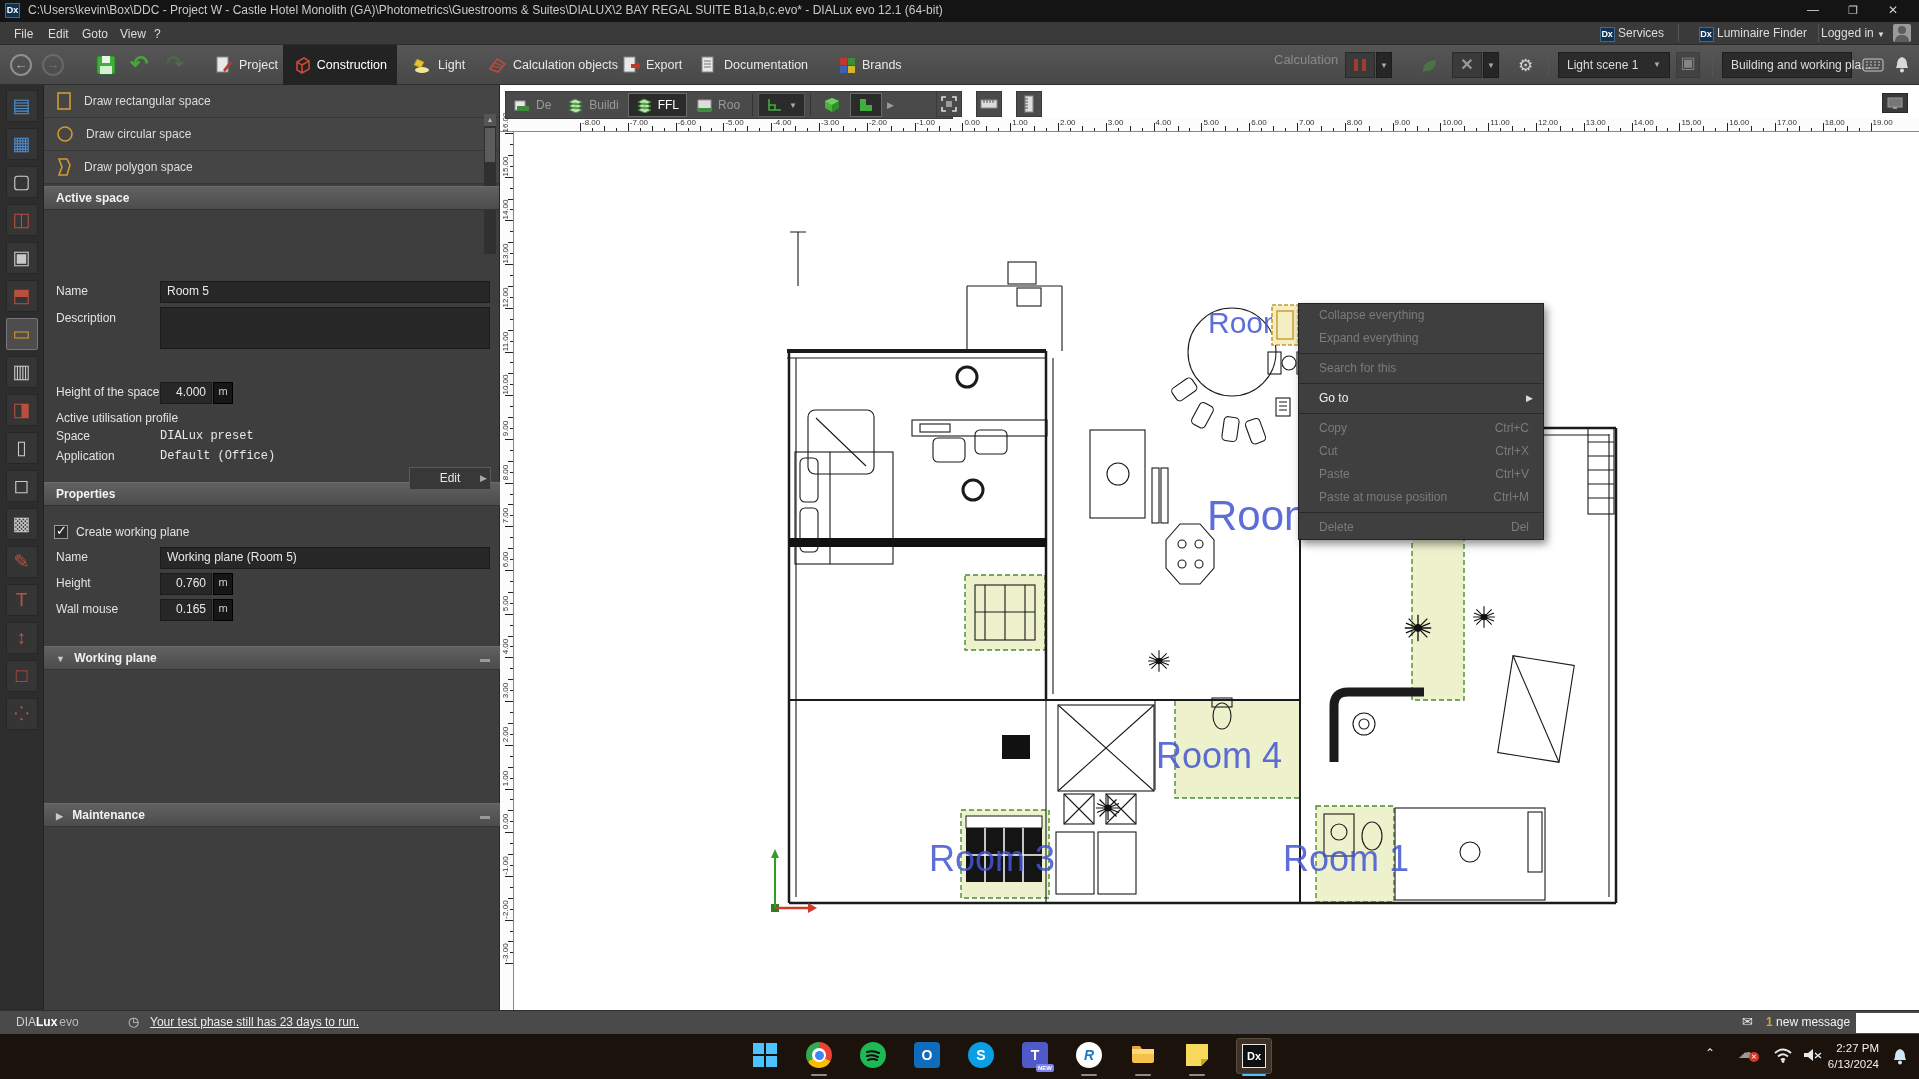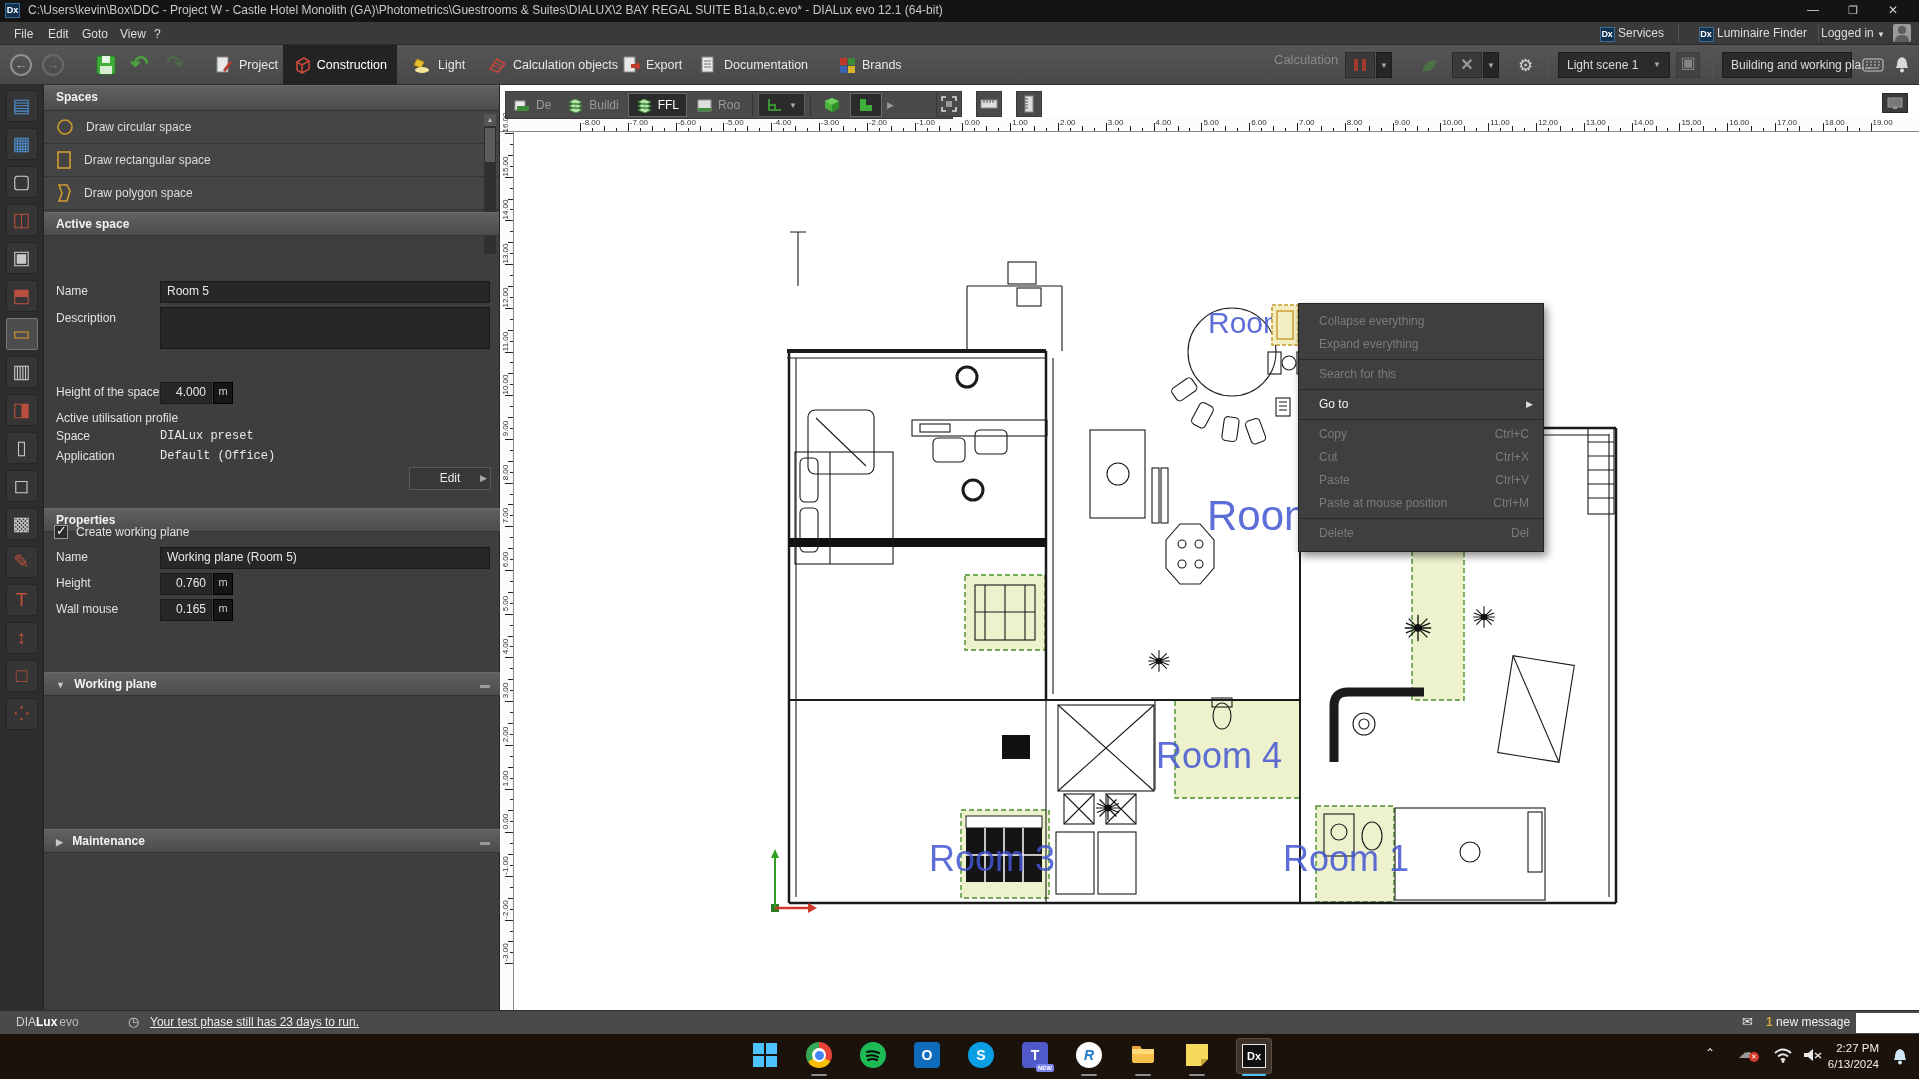--- a/index.html
+++ b/index.html
@@ -61,21 +61,21 @@
   #ruler-corner{position:absolute;left:0;top:33px;width:14px;height:14px;background:#e8e8e8;border-right:1px solid #aaa;border-bottom:1px solid #aaa;}
 
   #canvas-toolbar{position:absolute;left:5px;top:6px;height:28px;width:448px;background:#4a4a4a;border:1px solid #3a3a3a;display:flex;align-items:center;}
   .vbtn{height:24px;display:flex;align-items:center;gap:5px;padding:0 7px;color:#9a9a9a;font-size:12px;margin:0 1px;}
   .vbtn.active{background:#2b2b2b;border:1px solid #6a6a6a;color:#fff;}
   .vbtn.dark{background:#2b2b2b;border:1px solid #5a5a5a;}
   .csep{width:1px;height:22px;background:#333;margin:0 4px;}
   .sq-btn{position:absolute;top:6px;width:26px;height:26px;background:#4a4a4a;border:1px solid #3a3a3a;display:flex;align-items:center;justify-content:center;}
 
   
-  #context-menu{position:absolute;left:798px;top:218px;width:246px;background:#3f3f3f;border:1px solid #242424;box-shadow:3px 4px 8px rgba(0,0,0,.45);padding:6px 0;font-size:12px;}
+  #context-menu{position:absolute;left:798px;top:218px;width:246px;background:#3f3f3f;border:1px solid #242424;box-shadow:3px 4px 8px rgba(0,0,0,.45);padding:0 0;font-size:12px;}
   .cm-item{height:23px;line-height:23px;padding-left:20px;position:relative;color:#7b7b7b;}
   .cm-item.on{color:#f4f4f4;}
   .cm-sc{position:absolute;right:14px;}
   .cm-sub{position:absolute;right:10px;font-size:9px;color:#ddd;}
   .cm-sep{height:1px;background:#2a2a2a;margin:3px 0;}
 
   
   #statusbar{position:absolute;left:0;top:1010px;width:1919px;height:24px;background:#4a4a4a;border-top:1px solid #2d2d2d;color:#ddd;font-size:12px;}
   #trial-link{position:absolute;left:150px;top:4px;color:#ececec;text-decoration:underline;}
 
@@ -232,33 +232,32 @@
       <div class="rail-btn" style="color: rgb(201, 201, 201);">◻</div>
       <div class="rail-btn" style="color: rgb(201, 201, 201);">▩</div>
       <div class="rail-btn" style="color: rgb(192, 80, 60);">✎</div>
       <div class="rail-btn" style="color: rgb(192, 80, 60);">T</div>
       <div class="rail-btn" style="color: rgb(192, 80, 60);">↕</div>
       <div class="rail-btn" style="color: rgb(192, 80, 60);">□</div>
       <div class="rail-btn" style="color: rgb(192, 80, 60);">⁘</div>
     </div>
 
   <div id="left-panel">
-    <div class="phdr" style="height:26px"><span>Spaces</span></div>
-
+
+    <div class="tool-row">
+      <svg width="16" height="20">
+          <rect x="2" y="2" width="12" height="16" fill="none" stroke="#cf9b2f" stroke-width="1.6"></rect>
+        </svg>
+      <span>Draw rectangular space</span>
+    </div>
     <div class="tool-row">
       <svg width="18" height="18">
           <circle cx="9" cy="9" r="7" fill="none" stroke="#cf9b2f" stroke-width="1.6"></circle>
         </svg>
       <span>Draw circular space</span>
-    </div>
-    <div class="tool-row">
-      <svg width="16" height="20">
-          <rect x="2" y="2" width="12" height="16" fill="none" stroke="#cf9b2f" stroke-width="1.6"></rect>
-        </svg>
-      <span>Draw rectangular space</span>
     </div>
     <div class="tool-row">
       <svg width="16" height="20">
           <path d="M3,2 L11,2 L14,8 L11,18 L3,18 L6,10 Z" fill="none" stroke="#cf9b2f" stroke-width="1.6"></path>
         </svg>
       <span>Draw polygon space</span>
     </div>
 
     <div class="abs" style="left:440px;top:29px;width:12px;height:140px;background:#303030">
       <div style="width:12px;height:12px;background:#555;color:#bbb;font-size:7px;text-align:center;line-height:12px">▲</div>

